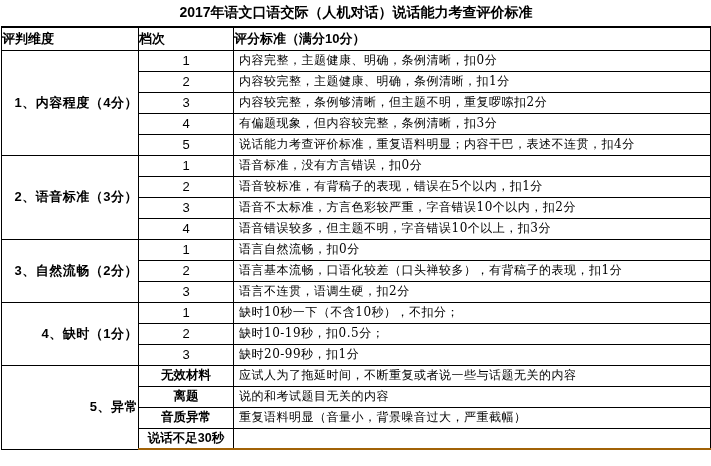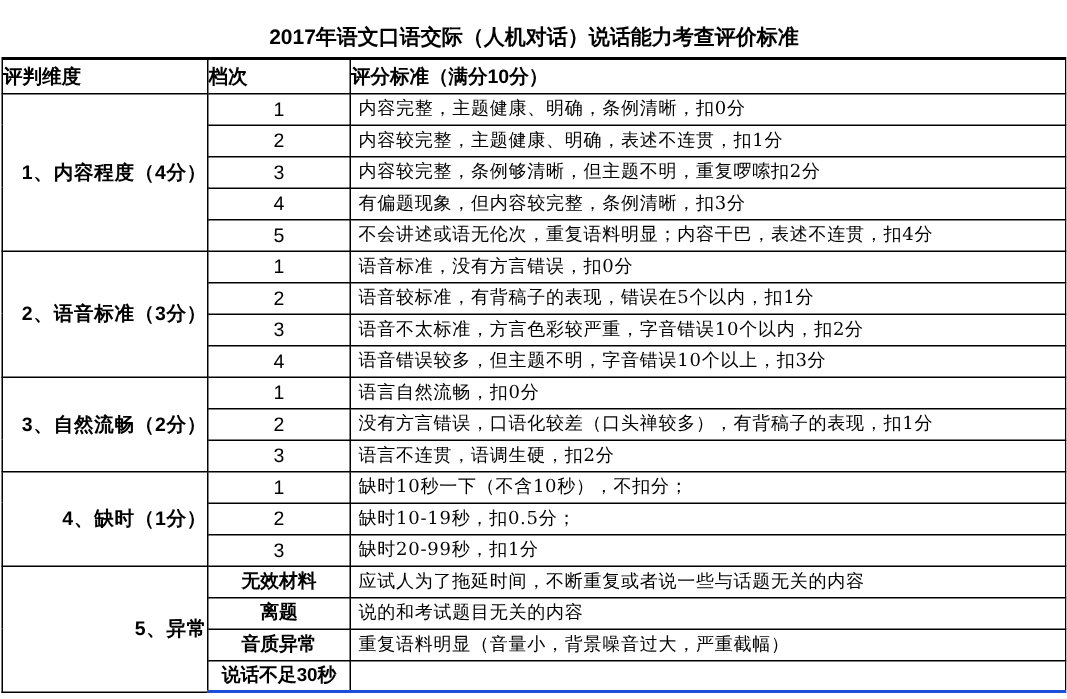--- a/index.html
+++ b/index.html
@@ -10,21 +10,21 @@
     height: 466px;
     overflow: hidden;
     font-family: "Liberation Sans", sans-serif;
     color: #000;
   }
   table.eval {
     border-collapse: collapse;
     table-layout: fixed;
     width: 709px;
     height: 402px;
-    margin: 12px 1px;
+    margin: 0 1px;
   }
   col.c-dim  { width: 137px; }
   col.c-lvl  { width: 95px;  }
   col.c-crit { width: 477px; }
 
   td { border: 1px solid #000; padding: 0; vertical-align: middle; overflow: hidden; }
 
   tr.title-row { height: 27px; }
   tr.title-row td {
     border: none;
@@ -58,21 +58,21 @@
     font-weight: 700;
     font-size: 12.5px;
   }
   td.crit-cell {
     text-align: left;
     padding-left: 5px;
     font-size: 12px;
     font-family: "DejaVu Serif", serif;
     letter-spacing: 0.5px;
   }
-  tr.last-row td { border-bottom: 2px solid #1d4ed8; }
+  tr.last-row td { border-bottom: 2px solid #a16207; }
 </style>
 </head>
 <body>
 
 <table class="eval">
   <colgroup>
       <col class="c-dim">
       <col class="c-lvl">
       <col class="c-crit">
     </colgroup>
@@ -88,33 +88,33 @@
     <td>评分标准（满分10分）</td>
   </tr>
 
   <tr class="data-row">
     <td class="dim-cell" rowspan="5">1、内容程度（4分）</td>
     <td class="lvl-cell">1</td>
     <td class="crit-cell">内容完整，主题健康、明确，条例清晰，扣0分</td>
   </tr>
   <tr class="data-row">
     <td class="lvl-cell">2</td>
-    <td class="crit-cell">内容较完整，主题健康、明确，表述不连贯，扣1分</td>
+    <td class="crit-cell">内容较完整，主题健康、明确，条例清晰，扣1分</td>
   </tr>
   <tr class="data-row">
     <td class="lvl-cell">3</td>
     <td class="crit-cell">内容较完整，条例够清晰，但主题不明，重复啰嗦扣2分</td>
   </tr>
   <tr class="data-row">
     <td class="lvl-cell">4</td>
     <td class="crit-cell">有偏题现象，但内容较完整，条例清晰，扣3分</td>
   </tr>
   <tr class="data-row">
     <td class="lvl-cell">5</td>
-    <td class="crit-cell">不会讲述或语无伦次，重复语料明显；内容干巴，表述不连贯，扣4分</td>
+    <td class="crit-cell">说话能力考查评价标准，重复语料明显；内容干巴，表述不连贯，扣4分</td>
   </tr>
 
   <tr class="data-row">
     <td class="dim-cell" rowspan="4">2、语音标准（3分）</td>
     <td class="lvl-cell">1</td>
     <td class="crit-cell">语音标准，没有方言错误，扣0分</td>
   </tr>
   <tr class="data-row">
     <td class="lvl-cell">2</td>
     <td class="crit-cell">语音较标准，有背稿子的表现，错误在5个以内，扣1分</td>
@@ -128,21 +128,21 @@
     <td class="crit-cell">语音错误较多，但主题不明，字音错误10个以上，扣3分</td>
   </tr>
 
   <tr class="data-row">
     <td class="dim-cell" rowspan="3">3、自然流畅（2分）</td>
     <td class="lvl-cell">1</td>
     <td class="crit-cell">语言自然流畅，扣0分</td>
   </tr>
   <tr class="data-row">
     <td class="lvl-cell">2</td>
-    <td class="crit-cell">没有方言错误，口语化较差（口头禅较多），有背稿子的表现，扣1分</td>
+    <td class="crit-cell">语言基本流畅，口语化较差（口头禅较多），有背稿子的表现，扣1分</td>
   </tr>
   <tr class="data-row">
     <td class="lvl-cell">3</td>
     <td class="crit-cell">语言不连贯，语调生硬，扣2分</td>
   </tr>
 
   <tr class="data-row">
     <td class="dim-cell" rowspan="3">4、缺时（1分）</td>
     <td class="lvl-cell">1</td>
     <td class="crit-cell">缺时10秒一下（不含10秒），不扣分；</td>

